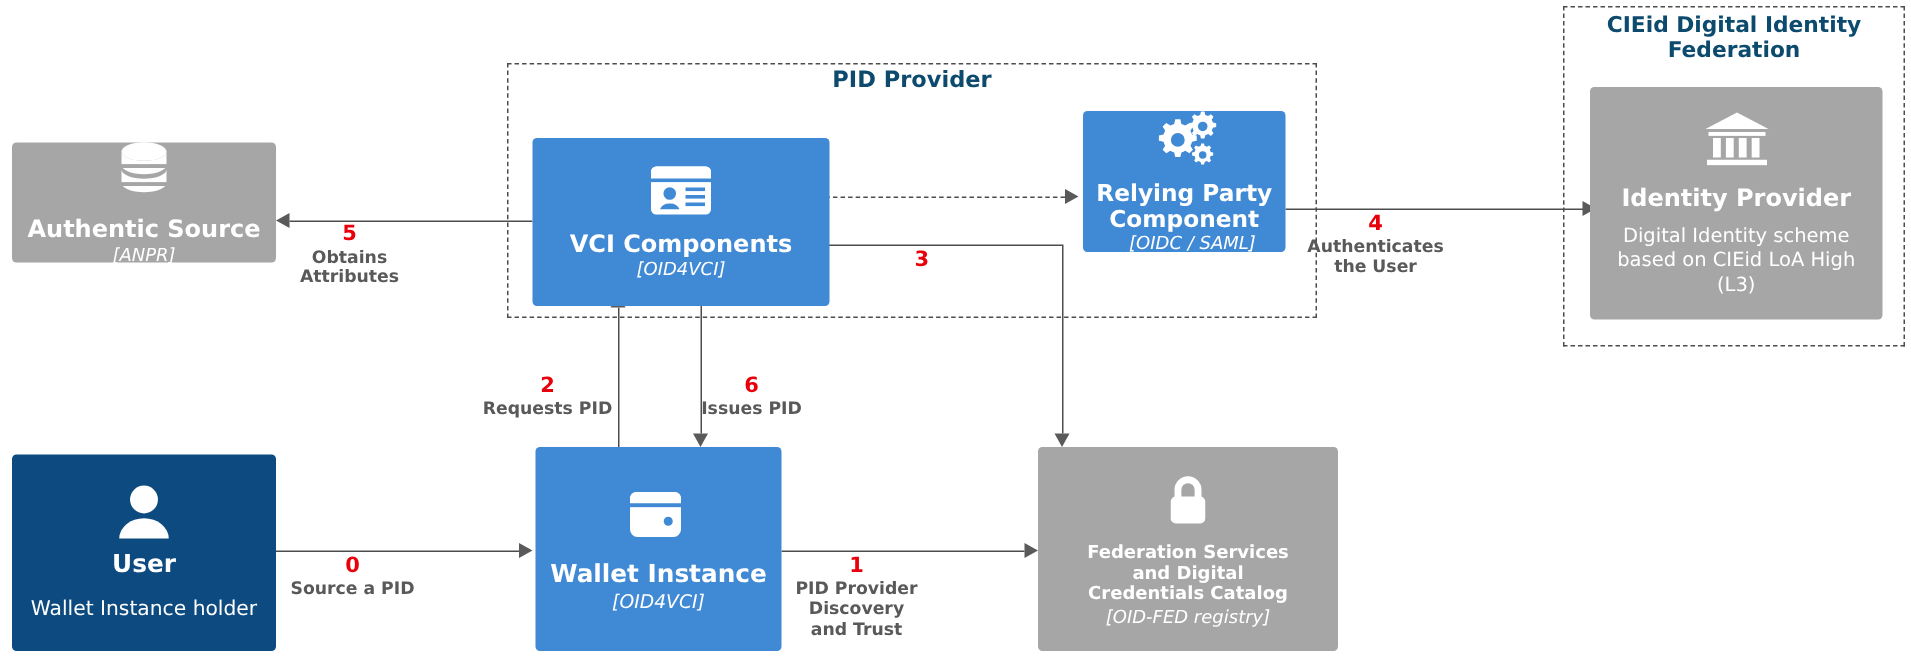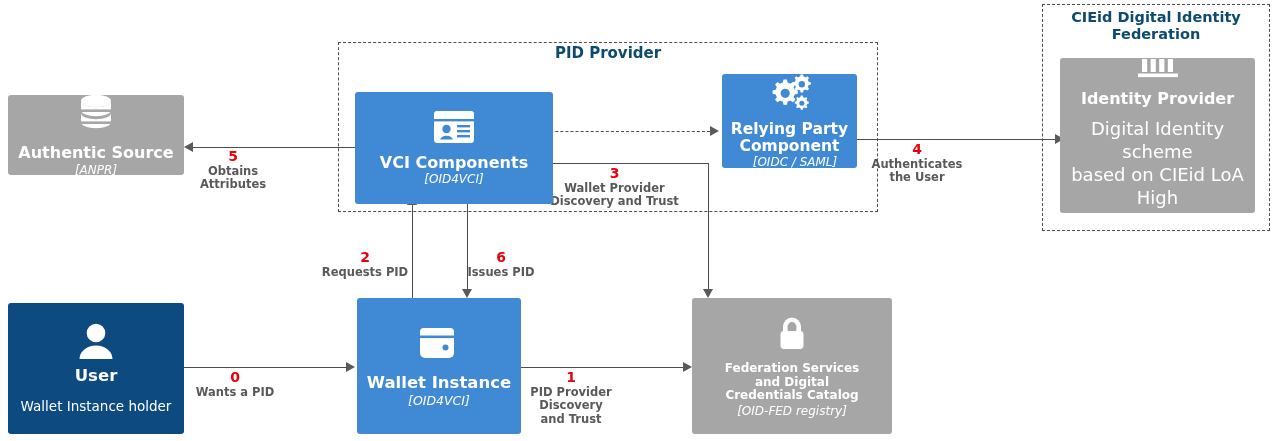--- a/index.html
+++ b/index.html
@@ -64,22 +64,20 @@
 
   <div class="hdash" style="left:530px;top:131px;width:180px;"></div>
   <div class="arrowhead ah-left" style="left:521px;top:126px;"></div>
   <div class="arrowhead ah-right" style="left:710px;top:126px;"></div>
 
   <div class="hline" style="left:521px;top:163px;width:187px;"></div>
   <div class="vline" style="left:708px;top:163px;height:126px;"></div>
   <div class="arrowhead ah-down" style="left:703px;top:289px;"></div>
   <div class="elabel" style="left:527px;top:165px;width:175px;">
     <span class="num">3</span>
-    <span class="txt">Wallet Provider
-Discovery and Trust</span>
   </div>
 
   <div class="hline" style="left:857px;top:139px;width:200px;"></div>
   <div class="arrowhead ah-right" style="left:1055px;top:134px;"></div>
   <div class="elabel" style="left:862px;top:141px;width:110px;">
     <span class="num">4</span>
     <span class="txt">Authenticates
 the User</span>
   </div>
 
@@ -94,21 +92,21 @@
   <div class="arrowhead ah-down" style="left:462px;top:289px;"></div>
   <div class="elabel" style="left:459px;top:249px;width:84px;text-align:center;">
     <span class="num">6</span>
     <span class="txt">Issues PID</span>
   </div>
 
   <div class="hline" style="left:184px;top:367px;width:162px;"></div>
   <div class="arrowhead ah-right" style="left:346px;top:362px;"></div>
   <div class="elabel" style="left:180px;top:369px;width:110px;">
     <span class="num">0</span>
-    <span class="txt">Wants a PID</span>
+    <span class="txt">Source a PID</span>
   </div>
 
   <div class="hline" style="left:521px;top:367px;width:162px;"></div>
   <div class="arrowhead ah-right" style="left:683px;top:362px;"></div>
   <div class="elabel" style="left:516px;top:369px;width:110px;">
     <span class="num">1</span>
     <span class="txt">PID Provider
 Discovery
 and Trust</span>
   </div>
@@ -168,21 +166,21 @@
         <path d="M23 3 L44 14 L2 14 Z" fill="#ffffff"></path>
         <rect x="4" y="16" width="38" height="2.6" fill="#ffffff"></rect>
         <rect x="7" y="20" width="5.2" height="13" fill="#ffffff"></rect>
         <rect x="15.6" y="20" width="5.2" height="13" fill="#ffffff"></rect>
         <rect x="24.2" y="20" width="5.2" height="13" fill="#ffffff"></rect>
         <rect x="32.8" y="20" width="5.2" height="13" fill="#ffffff"></rect>
         <rect x="3" y="34.5" width="40" height="3.6" fill="#ffffff"></rect>
       </svg>
     </span>
     <span class="title" style="font-size:16px;margin-top:7px;">Identity Provider</span>
-    <span class="subplain" style="font-size:18px;margin-top:9px;white-space:pre-line;">Digital Identity scheme
+    <span class="subplain" style="font-size:13px;margin-top:9px;white-space:pre-line;">Digital Identity scheme
 based on CIEid LoA High
 (L3)</span>
   </div>
 
   <div class="box navy" style="left:8px;top:303px;width:176px;height:131px;">
     <span class="icon">
       <svg width="40" height="38" viewBox="0 0 40 38" aria-hidden="true">
         <circle cx="20" cy="11" r="9.3" fill="#ffffff"></circle>
         <path d="M3.5 37 a16.5 13.5 0 0 1 33 0 z" fill="#ffffff"></path>
       </svg>

